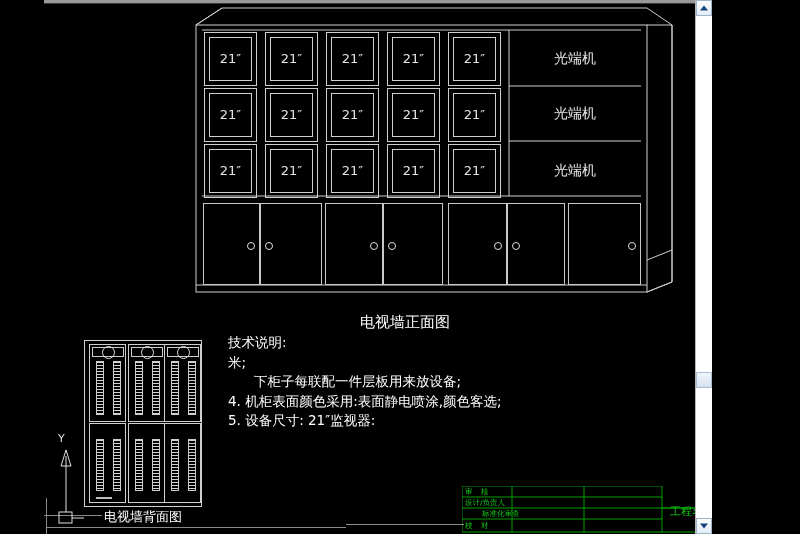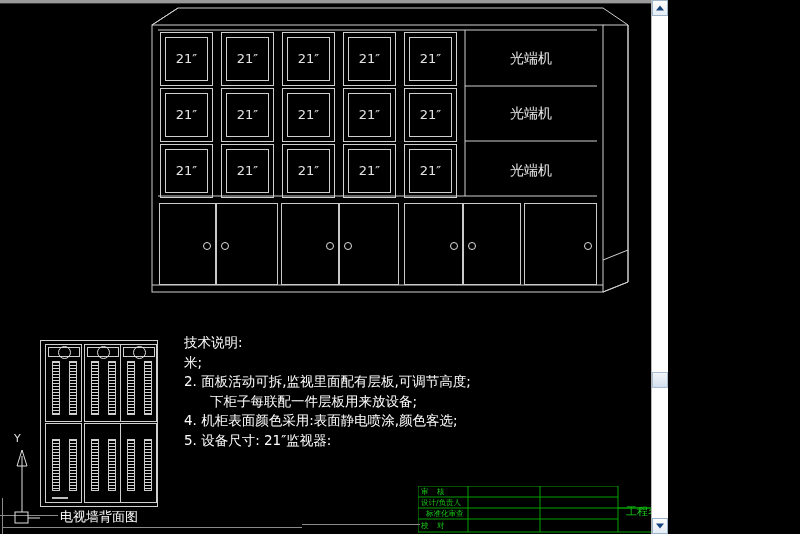--- a/index.html
+++ b/index.html
@@ -1,18 +1,18 @@
 <!DOCTYPE html>
 <html><head>
 <meta charset="utf-8">
 <style>
   html,body{margin:0;padding:0;background:#000;}
   body{width:800px;height:534px;overflow:hidden;
        font-family:"DejaVu Sans","Liberation Sans",sans-serif;}
-  #stage{position:relative;width:668px;height:534px;background:#000;overflow:hidden;}
+  #stage{position:relative;width:668px;height:534px;background:#000;overflow:hidden;margin-left:44px;}
 
   
   .topline{position:absolute;left:0;top:0;width:786px;height:3px;background:#9a9a9a;}
   .topline2{position:absolute;left:0;top:3px;width:786px;height:1px;background:#3a3a3a;}
 
   
   #frontview{position:absolute;left:0;top:0;width:680px;height:320px;}
 
   .mon-outer{position:absolute;box-sizing:border-box;border:1px solid #cfcfcf;}
   .mon-inner{position:absolute;box-sizing:border-box;border:1px solid #cfcfcf;}
@@ -215,25 +215,25 @@
       <div class="lock" style="right:4px;top:38px;"></div>
     </div>
     <div class="door" style="left:463px;top:203px;width:58px;height:82px;">
       <div class="lock" style="left:4px;top:38px;"></div>
     </div>
     <div class="door" style="left:524px;top:203px;width:73px;height:82px;">
       <div class="lock" style="right:4px;top:38px;"></div>
     </div>
   </div>
 
+  <div class="caption" style="left:316px;top:313px;">电视墙正面图</div>
 
   <div id="spec">
     <div>技术说明:</div>
     <div>米;</div>
-    <div>2. 面板活动可拆,监视里面配有层板,可调节高度;</div>
     <div class="indent">下柜子每联配一件层板用来放设备;</div>
     <div>4. 机柜表面颜色采用:表面静电喷涂,颜色客选;</div>
     <div>5. 设备尺寸: 21″监视器:</div>
   </div>
 
   <div id="backview">
     <div class="bv-frame" style="left:8px;top:2px;width:118px;height:167px;"></div>
 
     <div class="bv-cell" style="left:13px;top:6px;width:37px;height:78px;">
       <div class="bv-toprail" style="left:2px;top:2px;width:32px;height:10px;"></div>
@@ -303,21 +303,21 @@
       <line x1="200" y1="22" x2="368" y2="22" stroke="#00a000" stroke-width="1"></line>
       <line x1="200" y1="46" x2="368" y2="46" stroke="#00a000" stroke-width="1"></line>
       <line x1="255" y1="22" x2="255" y2="46" stroke="#00a000" stroke-width="1"></line>
       <line x1="345" y1="22" x2="345" y2="46" stroke="#00a000" stroke-width="1"></line>
       <line x1="368" y1="22" x2="368" y2="46" stroke="#00a000" stroke-width="1"></line>
       <line x1="345" y1="34" x2="368" y2="34" stroke="#00a000" stroke-width="1"></line>
       <line x1="358" y1="34" x2="358" y2="46" stroke="#00a000" stroke-width="1"></line>
     </svg>
     <span class="tb-text wide" style="left:3px;top:1px;">审    核</span>
     <span class="tb-text" style="left:3px;top:12px;">设计/负责人</span>
-    <span class="tb-text" style="left:8px;top:23px;">标准化审查</span>
+    <span class="tb-text" style="left:20px;top:23px;">标准化审查</span>
     <span class="tb-text wide" style="left:3px;top:35px;">校    对</span>
     <span class="tb-text" style="left:208px;top:21px;font-size:11px;">工程名称</span>
     <span class="tb-text" style="left:262px;top:31px;"></span>
     <span class="tb-text" style="left:347px;top:24px;">比例</span>
     <span class="tb-text" style="left:360px;top:24px;"></span>
     <span class="tb-text" style="left:347px;top:36px;">图幅</span>
     <span class="tb-text" style="left:360px;top:36px;">A3</span>
   </div>
 
   <div class="frameline" style="left:2px;top:498px;width:1px;height:36px;"></div>

